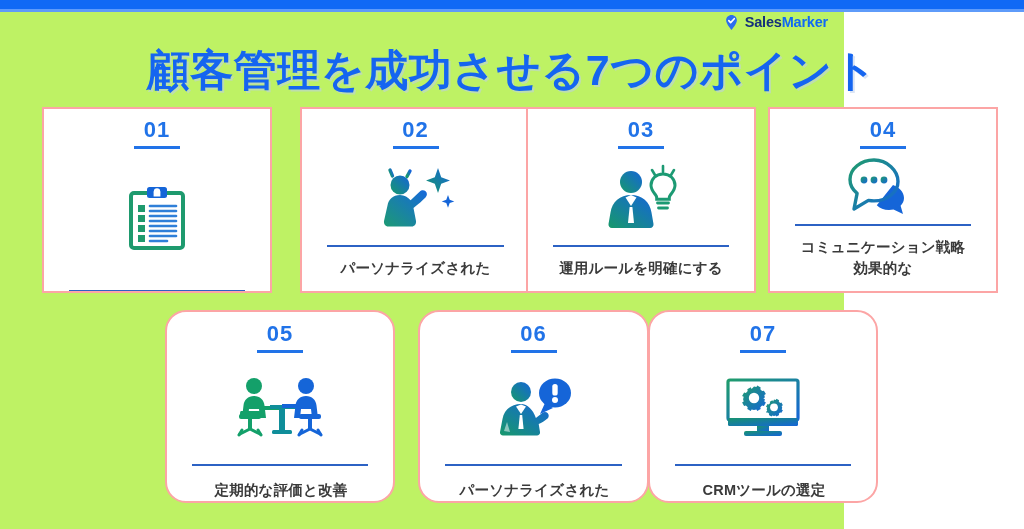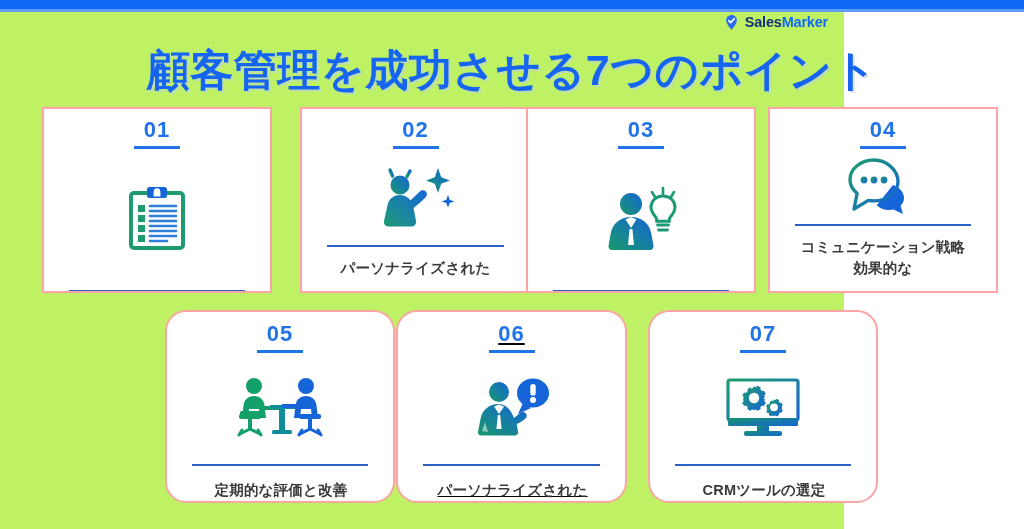--- a/index.html
+++ b/index.html
@@ -79,21 +79,21 @@
   .r2 { top:310px; height:193px;border-radius:21px; }
   .r2 .card-num { margin-top:11px; }
   .r2 .card-divider { margin-top:2px; }
   .r2 .card-label { padding:14px 4px 0 6px; }
 
   .c1 { left:42px;  width:230px; }
   .c2 { left:300px; width:231px; }
   .c3 { left:526px; width:230px; }
   .c4 { left:768px; width:230px; }
   .c5 { left:165px; width:230px; }
-  .c6 { left:396px; width:231px;text-decoration:underline; }
+  .c6 { left:418px; width:231px; }
   .c7 { left:648px; width:230px;justify-content:center; }
 </style>
 </head>
 <body>
 
 <div class="page">
 
   <div class="topbar"></div>
   <div class="topbar-light"></div>
 
@@ -192,20 +192,23 @@
           <line x1="71" y1="6" x2="68" y2="11"></line>
         </g>
         <path d="M60 10c-7 0-12 5-12 11.3 0 4.3 2.6 7 4.3 9.2.9 1.2 1.4 2 1.4 3.2v1.5h12.6v-1.5c0-1.2.5-2 1.4-3.2 1.7-2.2 4.3-4.9 4.3-9.2C72 15 67 10 60 10z" fill="none" stroke="#1c9a73" stroke-width="3"></path>
         <g stroke="#1c9a73" stroke-width="2.8" stroke-linecap="round">
           <line x1="54.5" y1="39" x2="65.5" y2="39"></line>
           <line x1="55.5" y1="44" x2="64.5" y2="44"></line>
         </g>
       </svg>
     </div>
     <div class="card-divider"></div>
+    <div class="card-label">
+      <div>運用ルールを明確にする</div>
+    </div>
   </div>
 
   <div class="card r1 c4">
     <div class="card-num">04</div>
     <div class="num-underline"></div>
     <div class="icon-wrap">
       <svg width="72" height="58" viewBox="0 0 72 58">
         <defs>
           <linearGradient id="g4" x1="0" y1="0" x2="1" y2="1">
             <stop offset="0" stop-color="#1f9c6c"></stop>

